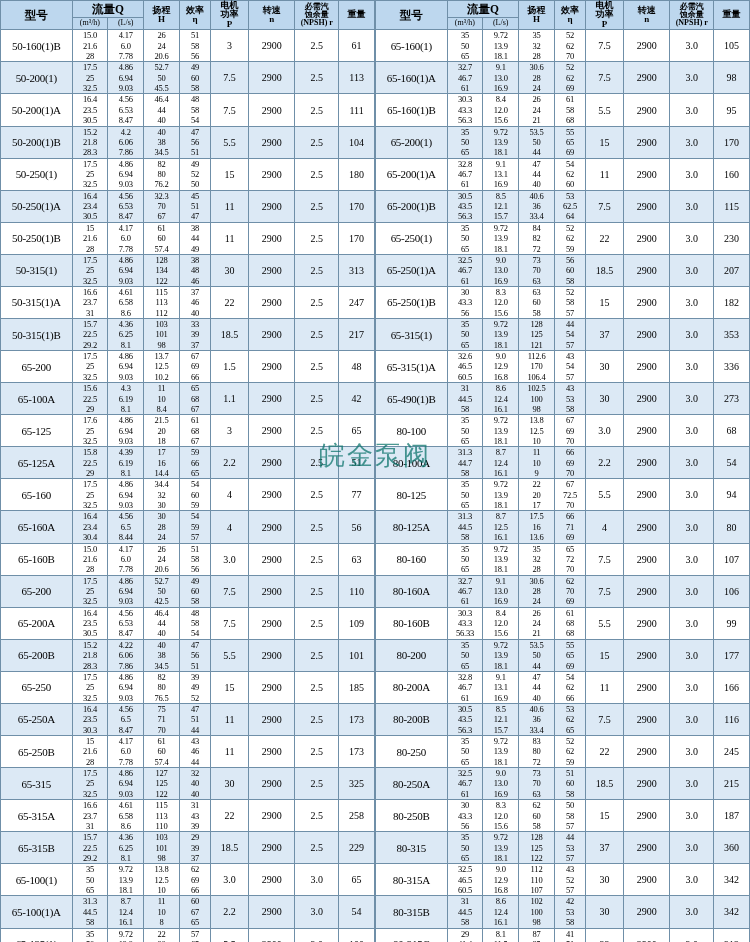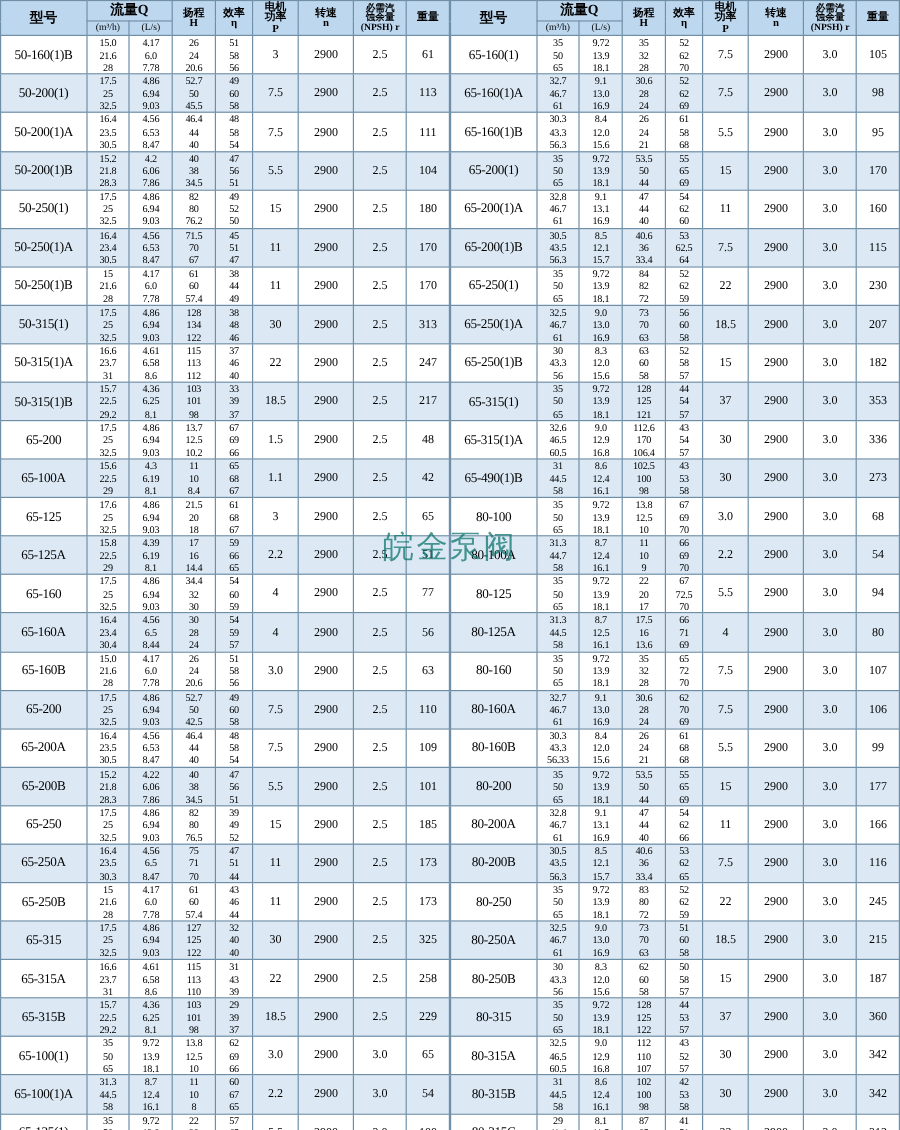--- a/index.html
+++ b/index.html
@@ -172,21 +172,21 @@
           <td class="single">180</td>
         </tr>
         <tr class="rowB">
           <td class="model">50-250(1)A</td>
           <td class="multi">16.4
 23.4
 30.5</td>
           <td class="multi">4.56
 6.53
 8.47</td>
-          <td class="multi">71.5
+          <td class="multi">32.3
 70
 67</td>
           <td class="multi">45
 51
 47</td>
           <td class="single">11</td>
           <td class="single">2900</td>
           <td class="single">2.5</td>
           <td class="single">170</td>
         </tr>

